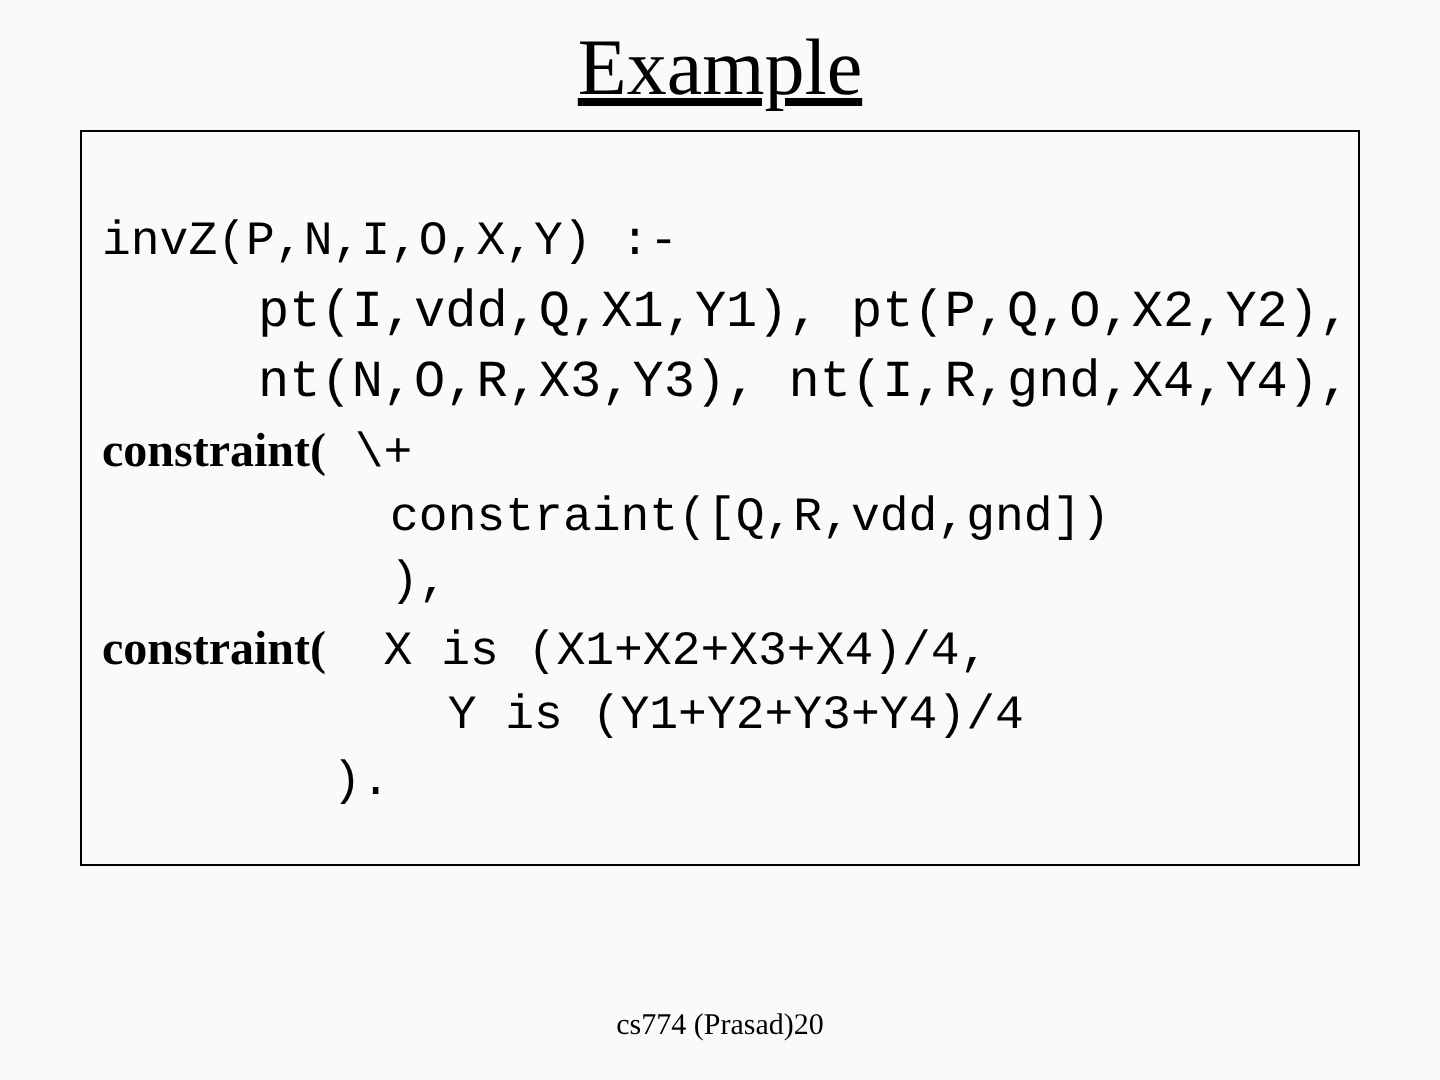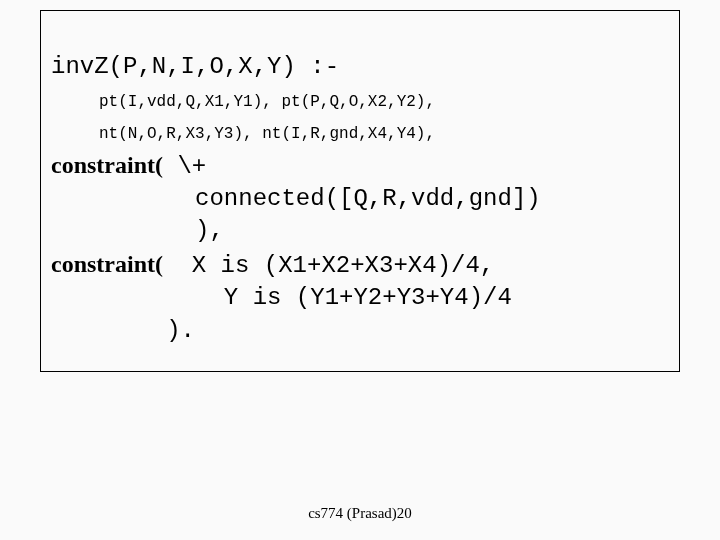--- a/index.html
+++ b/index.html
@@ -28,21 +28,21 @@
   }
   .codebox {
     border: 1px solid #000;
     padding: 8px 10px 24px 10px;
     font-family: "Courier New", Courier, monospace;
     font-size: 24px;
     line-height: 1.35;
     white-space: pre;
   }
   .smaller {
-    font-size: 16px;
+    font-size: 26px;
     margin-top: 36px;
   }
   .bold {
     font-weight: bold;
     font-family: Liberation Serif, serif;
   }
   .footer {
     position: absolute;
     bottom: 18px;
     left: 40px;
@@ -50,27 +50,28 @@
     display: flex;
     justify-content: center;
     font-family: "Times New Roman", Times, serif;
     font-size: 15px;
   }
 </style>
 </head>
 <body>
 
 <div class="slide">
+  <h1 class="title">Example</h1>
 
   <div class="codebox">
 <span>invZ(P,N,I,O,X,Y) :-</span>
 <span class="smaller">     pt(I,vdd,Q,X1,Y1), pt(P,Q,O,X2,Y2),</span>
 <span class="smaller">     nt(N,O,R,X3,Y3), nt(I,R,gnd,X4,Y4),</span>
 <span class="bold">constraint(</span><span> \+</span>
-<span>          connected([Q,R,vdd,gnd])</span>
+<span>          constraint([Q,R,vdd,gnd])</span>
 <span>          ),</span>
 <span class="bold">constraint(</span><span>  X is (X1+X2+X3+X4)/4,</span>
 <span>            Y is (Y1+Y2+Y3+Y4)/4</span>
 <span>        ).</span>
 </div>
 
   <div class="footer">
     <span>cs774 (Prasad)</span>
     <span>20</span>
   </div>

